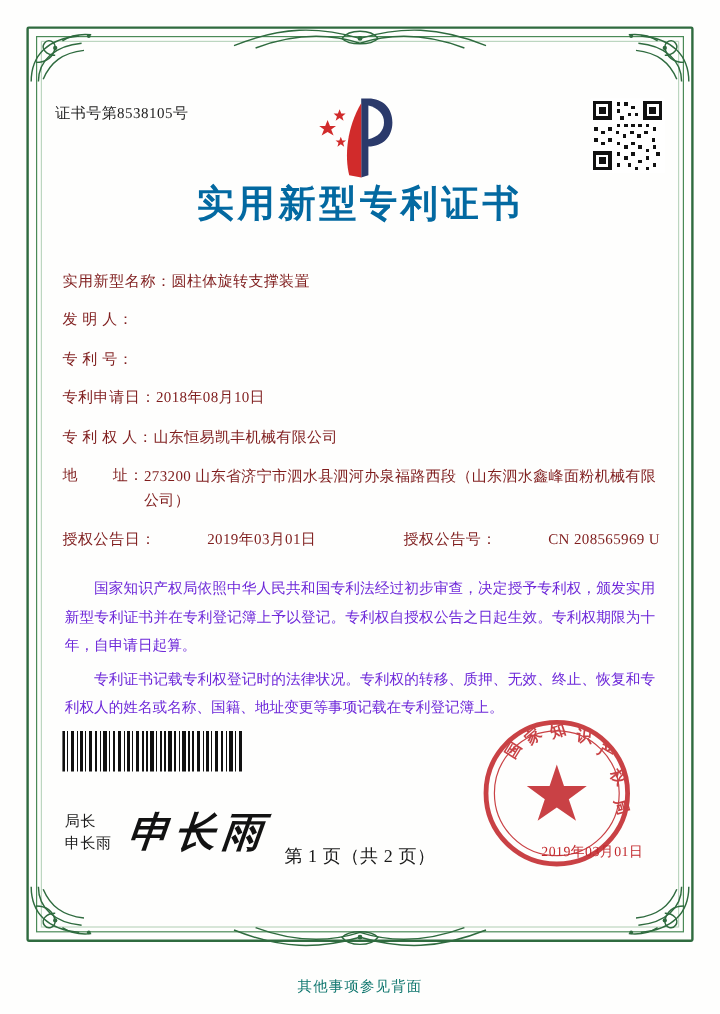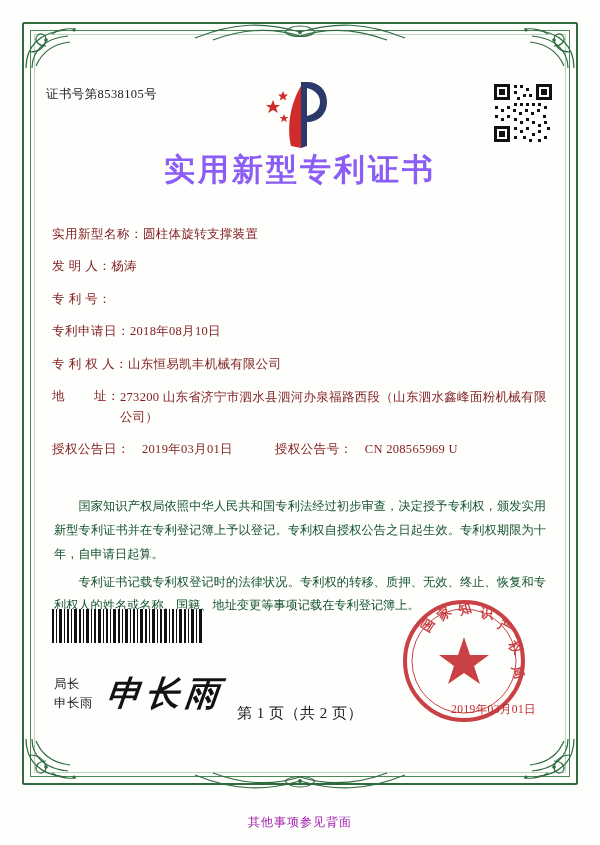--- a/index.html
+++ b/index.html
@@ -108,21 +108,21 @@
     transform: translateX(-50%);
     width: 86px;
     height: 76px;
   }
 
   .title {
     text-align: center;
     font-size: 31px;
     font-weight: bold;
     letter-spacing: 3px;
-    color: #8b5cf6;
+    color: #0369a1;
     margin-top: 46px;
     font-family: "Liberation Serif", serif;
   }
 
   .fields {
     margin-top: 34px;
     padding: 0 4px 0 6px;
   }
   .field {
     display: flex;
@@ -134,36 +134,36 @@
   }
   .field .k {
     flex: 0 0 auto;
     white-space: pre;
     letter-spacing: .5px;
   }
   .field .v {
     flex: 1 1 auto;
     letter-spacing: .3px;
   }
-  .field.dual { gap: 12px; }
+  .field.dual { gap: 12px; justify-content: space-between; }
   .field .k2 {
     flex: 0 0 auto;
     white-space: pre;
     letter-spacing: .5px;
     margin-left: 30px;
   }
   .field .v2 { flex: 0 0 auto; letter-spacing:.3px; }
   .field .v.wrap { line-height: 1.6; }
 
   .paras {
-    margin-top: 36px;
+    margin-top: 20px;
     padding: 0 8px 0 8px;
     font-size: 12.2px;
     line-height: 1.95;
-    color: #14532d;
+    color: #6d28d9;
     text-align: justify;
   }
   .paras p {
     margin: 0 0 4px 0;
     text-indent: 2em;
   }
 
   
   .barcode {
     position: absolute;
@@ -229,21 +229,21 @@
     letter-spacing: .5px;
   }
 
   .footer-note {
     position: absolute;
     left: 0;
     right: 0;
     bottom: 14px;
     text-align: center;
     font-size: 12px;
-    color: #a21caf;
+    color: #0f766e;
     letter-spacing: 1px;
   }
 </style>
 </head>
 <body>
 
 <div class="page">
 
   <div class="border-outer"></div>
   <div class="border-inner"></div>
@@ -401,21 +401,20 @@
 
     <div class="title">实用新型专利证书</div>
 
     <div class="fields">
       <div class="field">
         <span class="k">实用新型名称：</span>
         <span class="v">圆柱体旋转支撑装置</span>
       </div>
       <div class="field">
         <span class="k">发 明 人：</span>
-        <span class="v">杨涛</span>
       </div>
       <div class="field">
         <span class="k">专 利 号：</span>
       </div>
       <div class="field">
         <span class="k">专利申请日：</span>
         <span class="v">2018年08月10日</span>
       </div>
       <div class="field">
         <span class="k">专 利 权 人：</span>

